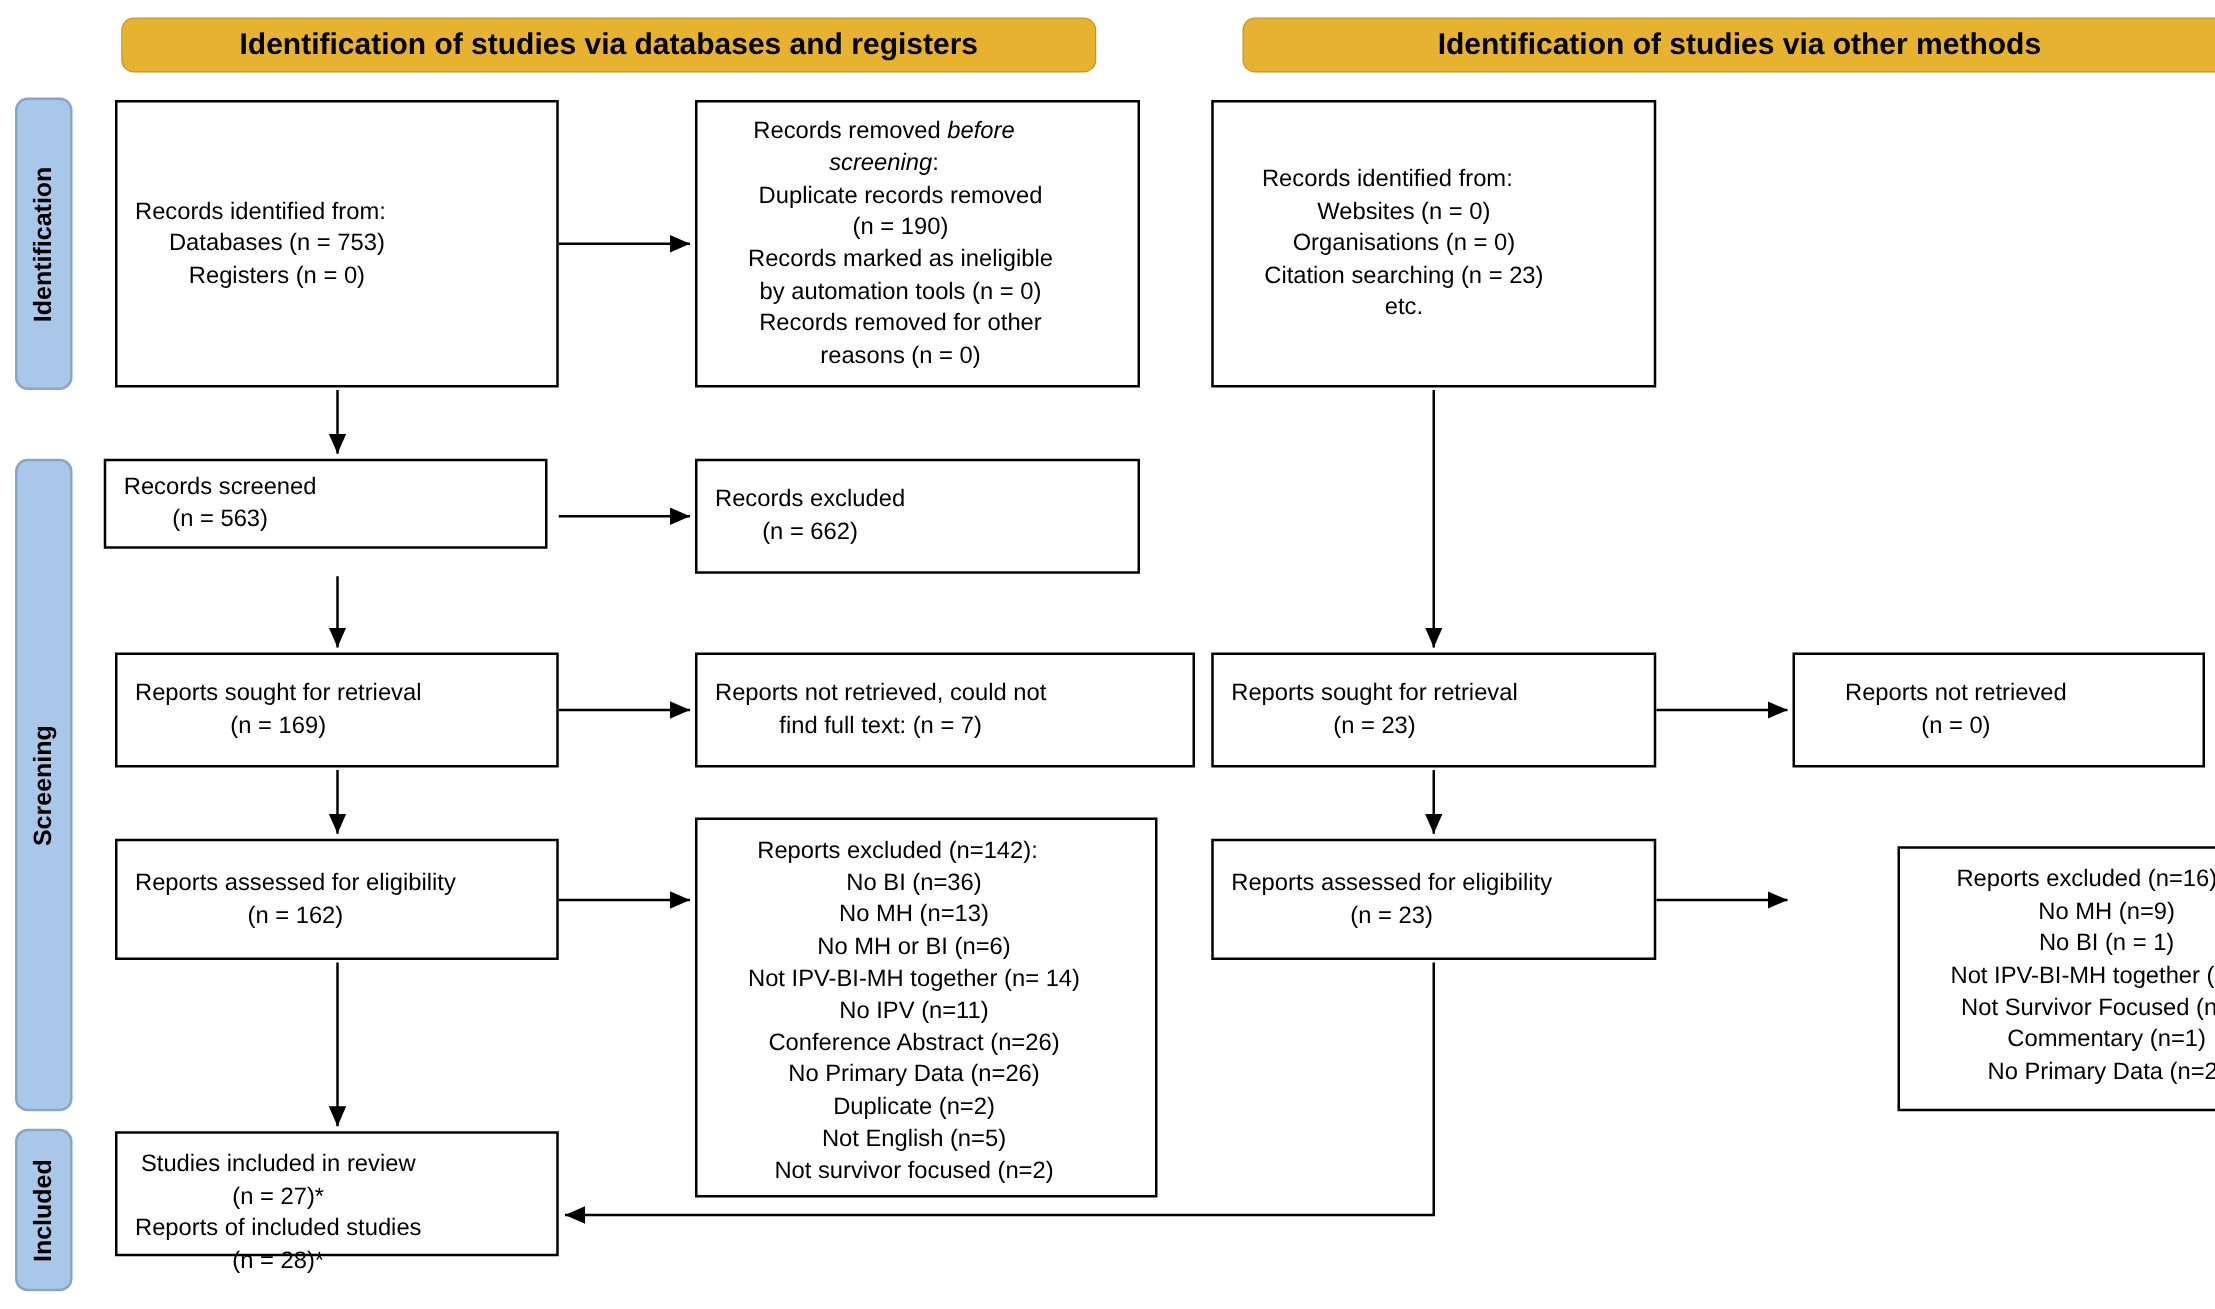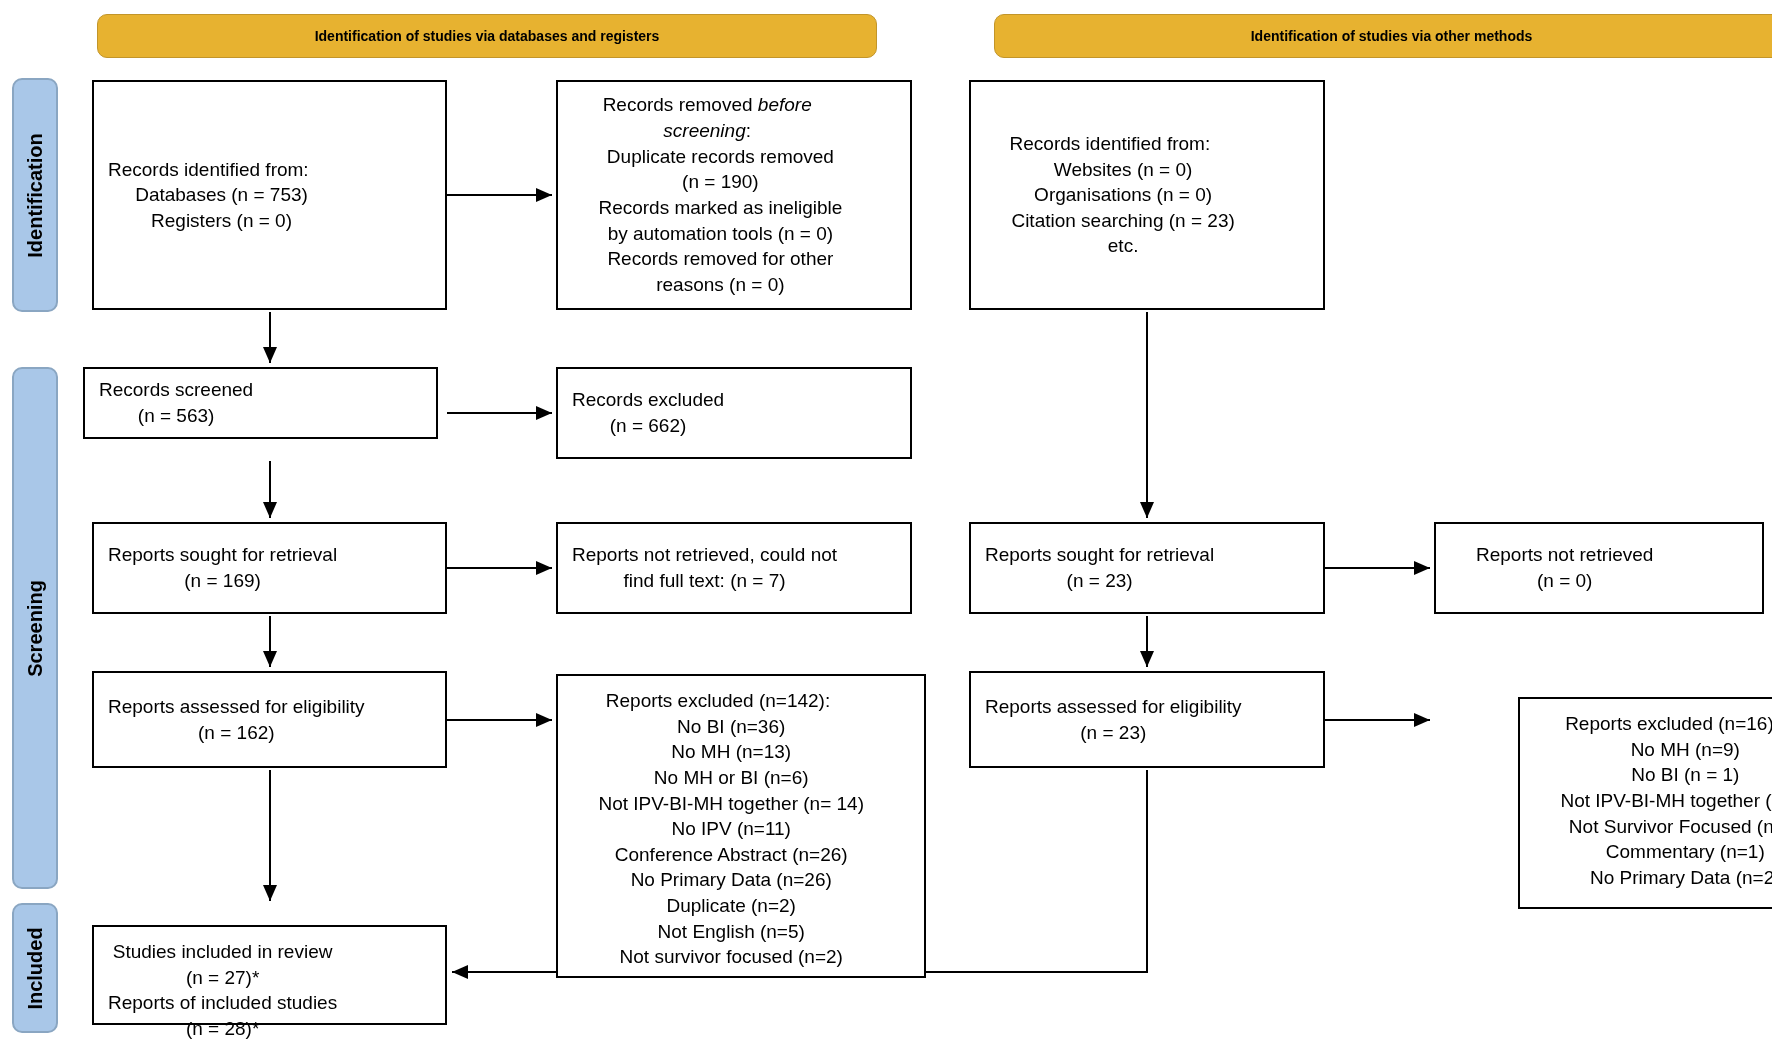--- a/index.html
+++ b/index.html
@@ -6,36 +6,36 @@
   html,body { margin:0; padding:0; background:#ffffff; }
   body { font-family:"Liberation Sans","DejaVu Sans",sans-serif; color:#000; }
   .canvas { position:relative; width:1772px; height:1047px; background:#fff; overflow:hidden; }
   .arrows { position:absolute; left:0; top:0; width:1772px; height:1047px; pointer-events:none; }
 
   .banner {
     position:absolute; height:44px;
     background:var(--gold,#E7B230);
     border:1px solid #c2952a; border-radius:10px;
     display:flex; align-items:center; justify-content:center;
-    font-weight:bold; font-size:14px;
+    font-weight:bold; font-size:24px;
   }
   .sidebar {
     position:absolute; width:46px;
     background:var(--blue,#A9C7E8);
     border:2px solid #8aa6c2; border-radius:10px;
     display:flex; align-items:center; justify-content:center;
   }
   .sidebar span { transform:rotate(-90deg); white-space:nowrap; font-weight:bold; font-size:20px; }
 
   .box {
     position:absolute; background:#fff; border:2px solid #000;
     display:flex; padding:12px 14px;
   }
   .v-center { align-items:center; }
-  .v-top { align-items:flex-start;margin-top:20px; }
+  .v-top { align-items:flex-start; }
   .box-text { white-space:pre-wrap; font-size:19px; line-height:1.35; text-align:center; }
 </style>
 </head>
 <body>
 
 <div class="canvas">
 
   <svg class="arrows" viewBox="0 0 1772 1047">
     <defs>
       <marker id="ah" markerWidth="9" markerHeight="8" refX="8" refY="3.5" orient="auto">
@@ -107,21 +107,21 @@
      (n = 190)
      Records marked as ineligible
      by automation tools (n = 0)
      Records removed for other
      reasons (n = 0)</span></div>
   </div>
   <div class="box v-center" style="left:556px; top:367px; width:356px; height:92px;">
     <div class="box-text">Records excluded
 (n = 662)</div>
   </div>
-  <div class="box v-center" style="left:556px; top:522px; width:356px; height:92px;">
+  <div class="box v-center" style="left:556px; top:522px; width:400px; height:92px;">
     <div class="box-text">Reports not retrieved, could not
 find full text: (n = 7)</div>
   </div>
   <div class="box v-top" style="left:556px; top:654px; width:370px; height:304px;">
     <div class="box-text">Reports excluded (n=142):
      No BI (n=36)
      No MH (n=13)
      No MH or BI (n=6)
      Not IPV-BI-MH together (n= 14)
      No IPV (n=11)

